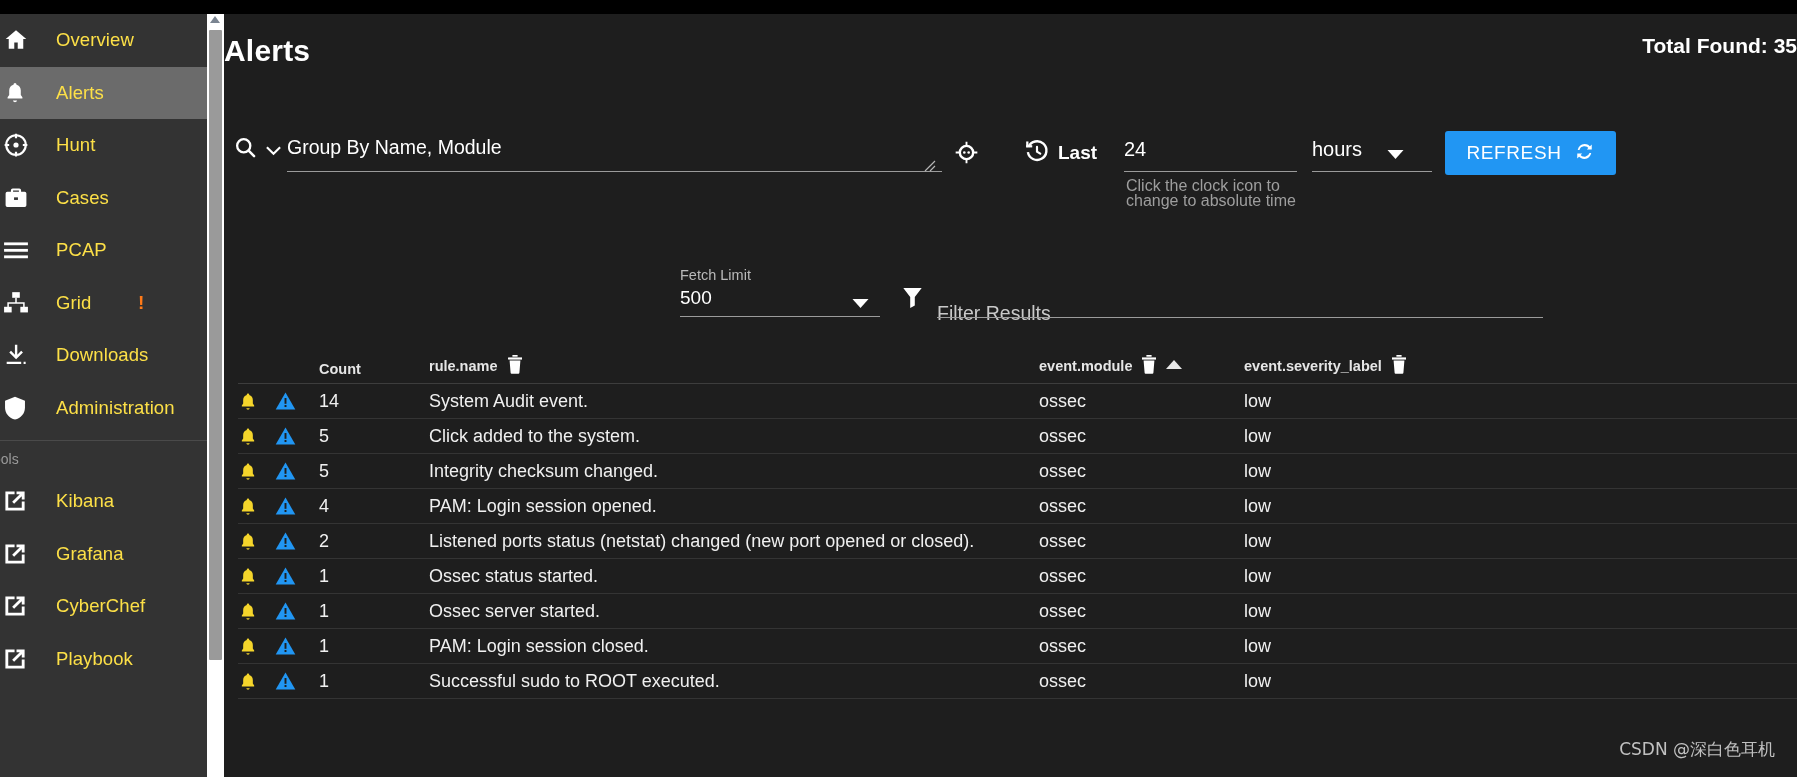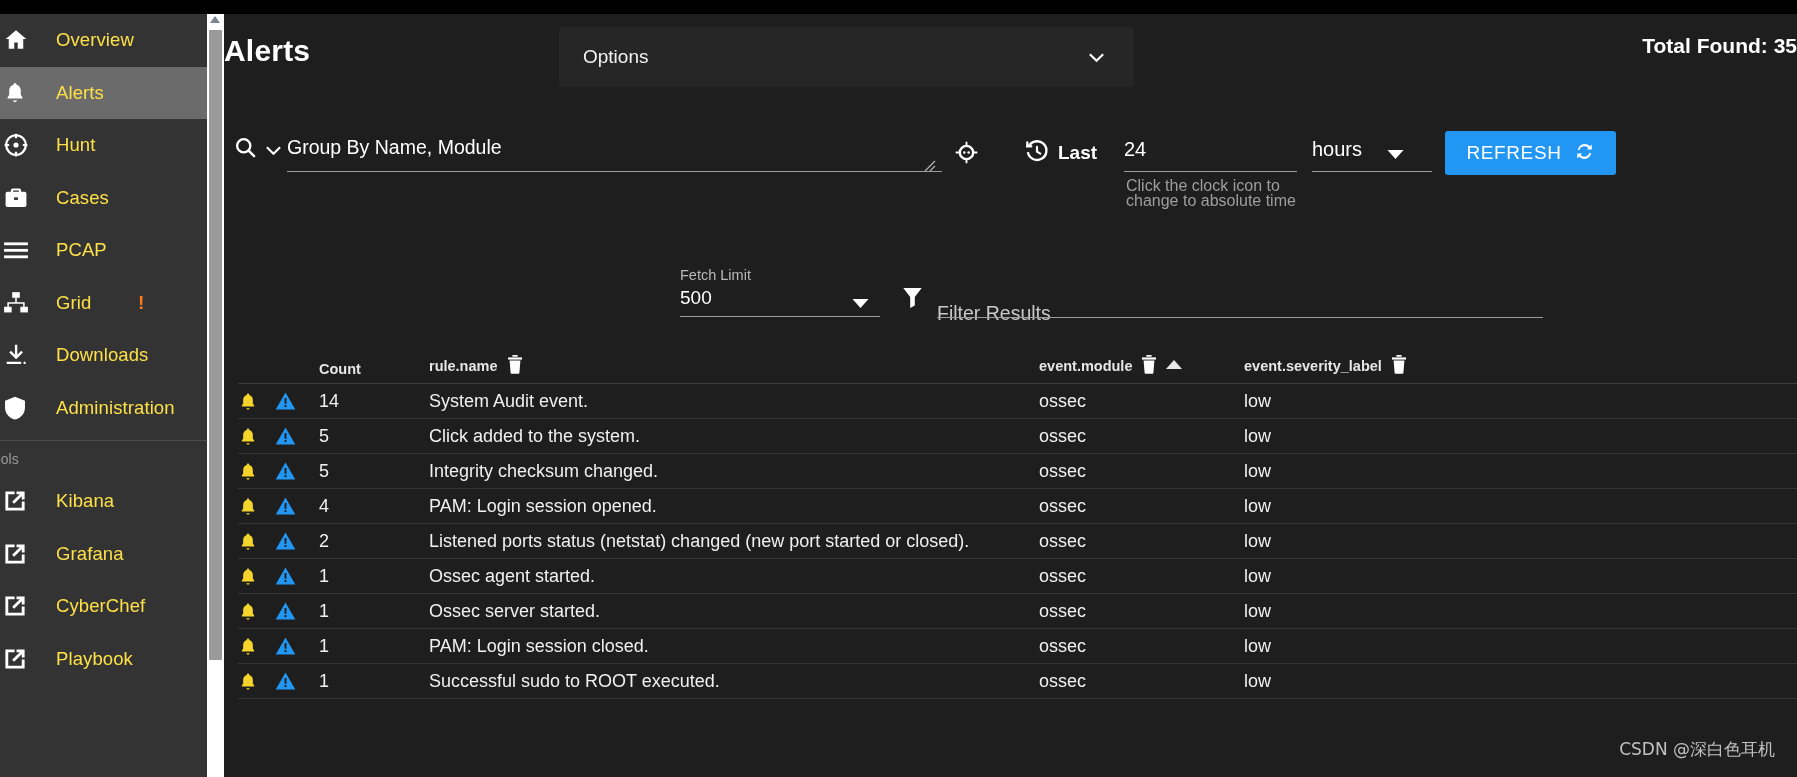--- a/index.html
+++ b/index.html
@@ -305,28 +305,20 @@
 
   <div class="page-scroll">
     <div class="arrow-up"></div>
     <div class="thumb"></div>
   </div>
 
   <div class="main">
 
     <div class="page-title">Alerts</div>
 
-    <div class="options-panel">
-      <div class="options-label">Options</div>
-      <div class="options-chev">
-        <svg width="19" height="19" viewBox="0 0 20 20">
-            <path fill="none" stroke="#fff" stroke-width="2.2" d="M3 6.5 10 13.5 17 6.5"></path>
-          </svg>
-      </div>
-    </div>
 
     <div class="total-found">Total Found: 35</div>
 
     <div class="search-row">
 
       <div class="search-icon">
         <svg width="23" height="23" viewBox="0 0 22 22">
           <circle cx="9.3" cy="9.3" r="6.3" fill="none" stroke="#fff" stroke-width="2.2"></circle>
           <path stroke="#fff" stroke-width="2.4" stroke-linecap="round" d="M14 14l5.2 5.2"></path>
         </svg>
@@ -542,39 +534,39 @@
               </svg>
             </div>
             <div class="td ico c-ico2">
               <svg width="21" height="20" viewBox="0 0 24 22">
                 <path fill="#2196f3" d="M12 1.4 23.2 20.8H0.8z"></path>
                 <rect x="10.9" y="7.6" width="2.2" height="6.6" fill="#1e1e1e"></rect>
                 <rect x="10.9" y="15.6" width="2.2" height="2.3" fill="#1e1e1e"></rect>
               </svg>
             </div>
             <div class="td c-count">2</div>
-            <div class="td c-rule">Listened ports status (netstat) changed (new port started or closed).</div>
+            <div class="td c-rule">Listened ports status (netstat) changed (new port opened or closed).</div>
             <div class="td c-mod">ossec</div>
             <div class="td c-sev">low</div>
           </div>
           <div class="trow">
             <div class="td ico c-ico1">
               <svg width="20" height="21" viewBox="0 0 24 24">
                 <path fill="#f5d52b" d="M12 2.4a1.5 1.5 0 0 1 1.5 1.5v.4c2.6.7 4.3 3 4.3 5.8v4.3l1.6 2.4v1.1H4.6v-1.1l1.6-2.4v-4.3c0-2.8 1.7-5.1 4.3-5.8v-.4A1.5 1.5 0 0 1 12 2.4zm0 19.4a2.2 2.2 0 0 1-2.1-1.7h4.2A2.2 2.2 0 0 1 12 21.8z"></path>
               </svg>
             </div>
             <div class="td ico c-ico2">
               <svg width="21" height="20" viewBox="0 0 24 22">
                 <path fill="#2196f3" d="M12 1.4 23.2 20.8H0.8z"></path>
                 <rect x="10.9" y="7.6" width="2.2" height="6.6" fill="#1e1e1e"></rect>
                 <rect x="10.9" y="15.6" width="2.2" height="2.3" fill="#1e1e1e"></rect>
               </svg>
             </div>
             <div class="td c-count">1</div>
-            <div class="td c-rule">Ossec agent started.</div>
+            <div class="td c-rule">Ossec status started.</div>
             <div class="td c-mod">ossec</div>
             <div class="td c-sev">low</div>
           </div>
           <div class="trow">
             <div class="td ico c-ico1">
               <svg width="20" height="21" viewBox="0 0 24 24">
                 <path fill="#f5d52b" d="M12 2.4a1.5 1.5 0 0 1 1.5 1.5v.4c2.6.7 4.3 3 4.3 5.8v4.3l1.6 2.4v1.1H4.6v-1.1l1.6-2.4v-4.3c0-2.8 1.7-5.1 4.3-5.8v-.4A1.5 1.5 0 0 1 12 2.4zm0 19.4a2.2 2.2 0 0 1-2.1-1.7h4.2A2.2 2.2 0 0 1 12 21.8z"></path>
               </svg>
             </div>
             <div class="td ico c-ico2">

